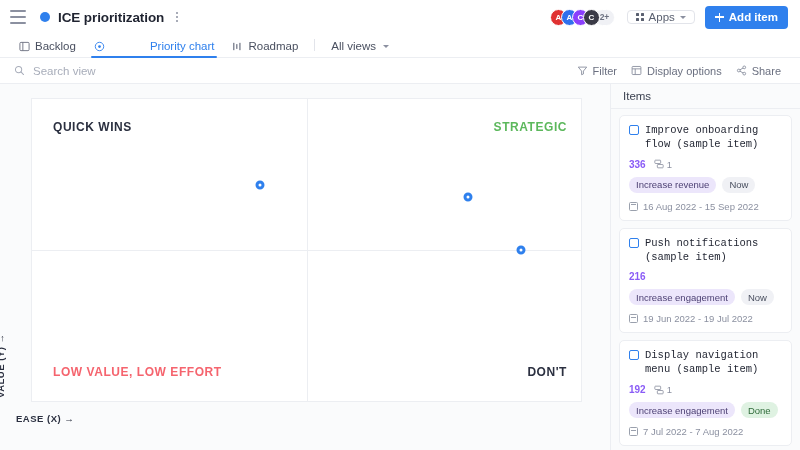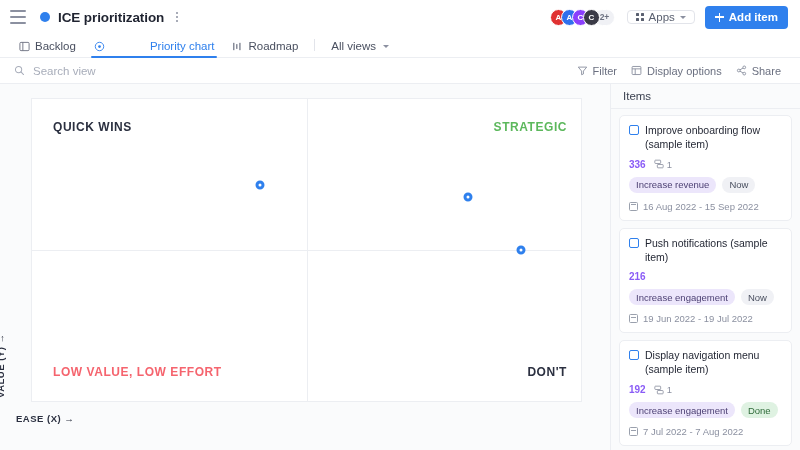--- a/index.html
+++ b/index.html
@@ -169,21 +169,21 @@
     flex: 0 0 25px; display: flex; align-items: center;
     padding: 0 12px; font-size: 11.5px; color: #3c4251;
     border-bottom: 1px solid #eceef2;
   }
   .side-list { flex: 1 1 auto; overflow: hidden; padding: 6px 8px 8px 8px; }
   .card {
     background: #fff; border: 1px solid #eceef2; border-radius: 5px;
     padding: 8px 9px 8px 9px; margin-bottom: 7px;
     cursor: pointer;
   }
-  .card-top { display: flex; gap: 6px; align-items: flex-start; }
+  .card-top { display: flex; gap: 6px; align-items: flex-start; font-family: Liberation Mono, monospace; }
   .sq-icon {
     flex: 0 0 auto; margin-top: 1px;
     width: 10px; height: 10px; border-radius: 2px;
     border: 1.8px solid #2f80ed; background: #fff;
   }
   .card-title { font-size: 10.5px; line-height: 1.32; color: #1f2330; }
   .card-meta { display: flex; align-items: center; gap: 8px; margin-top: 7px; }
   .score { font-size: 10px; font-weight: 700; color: #8a5cf6; }
   .sub { display: flex; align-items: center; gap: 3px; font-size: 9.5px; color: #8b90a0; }
   .chips { display: flex; align-items: center; gap: 6px; margin-top: 7px; flex-wrap: wrap; }

